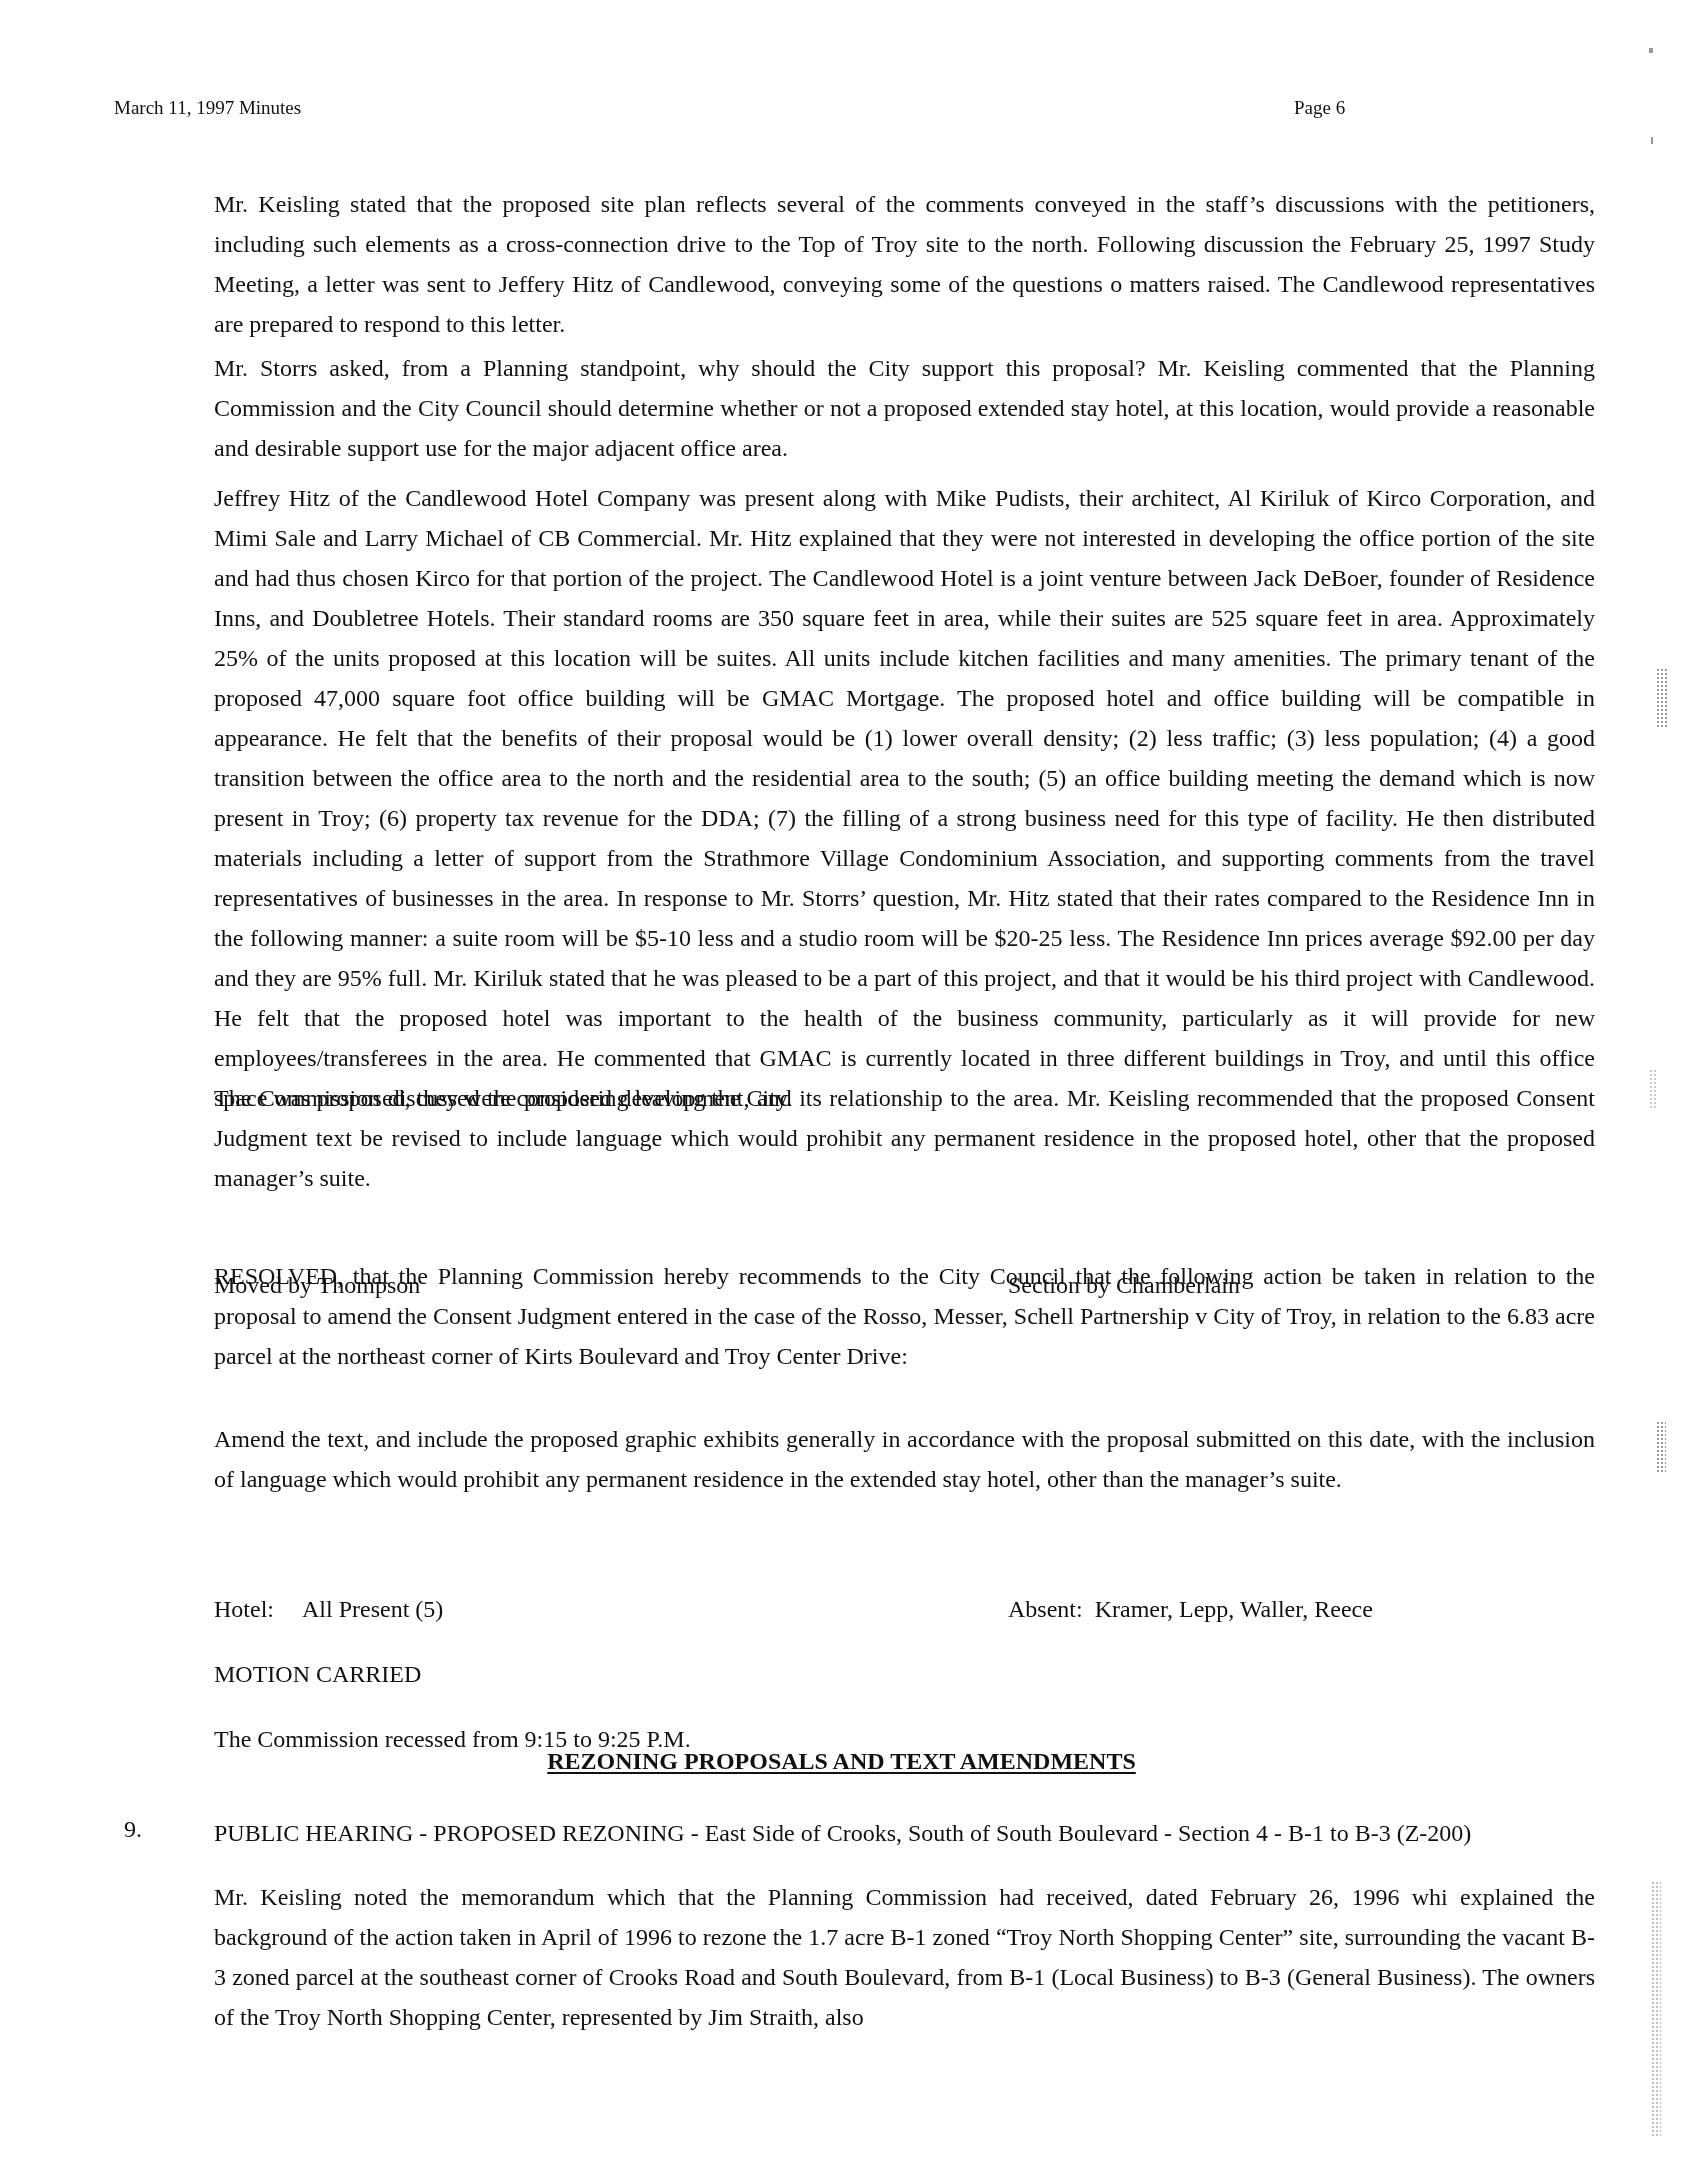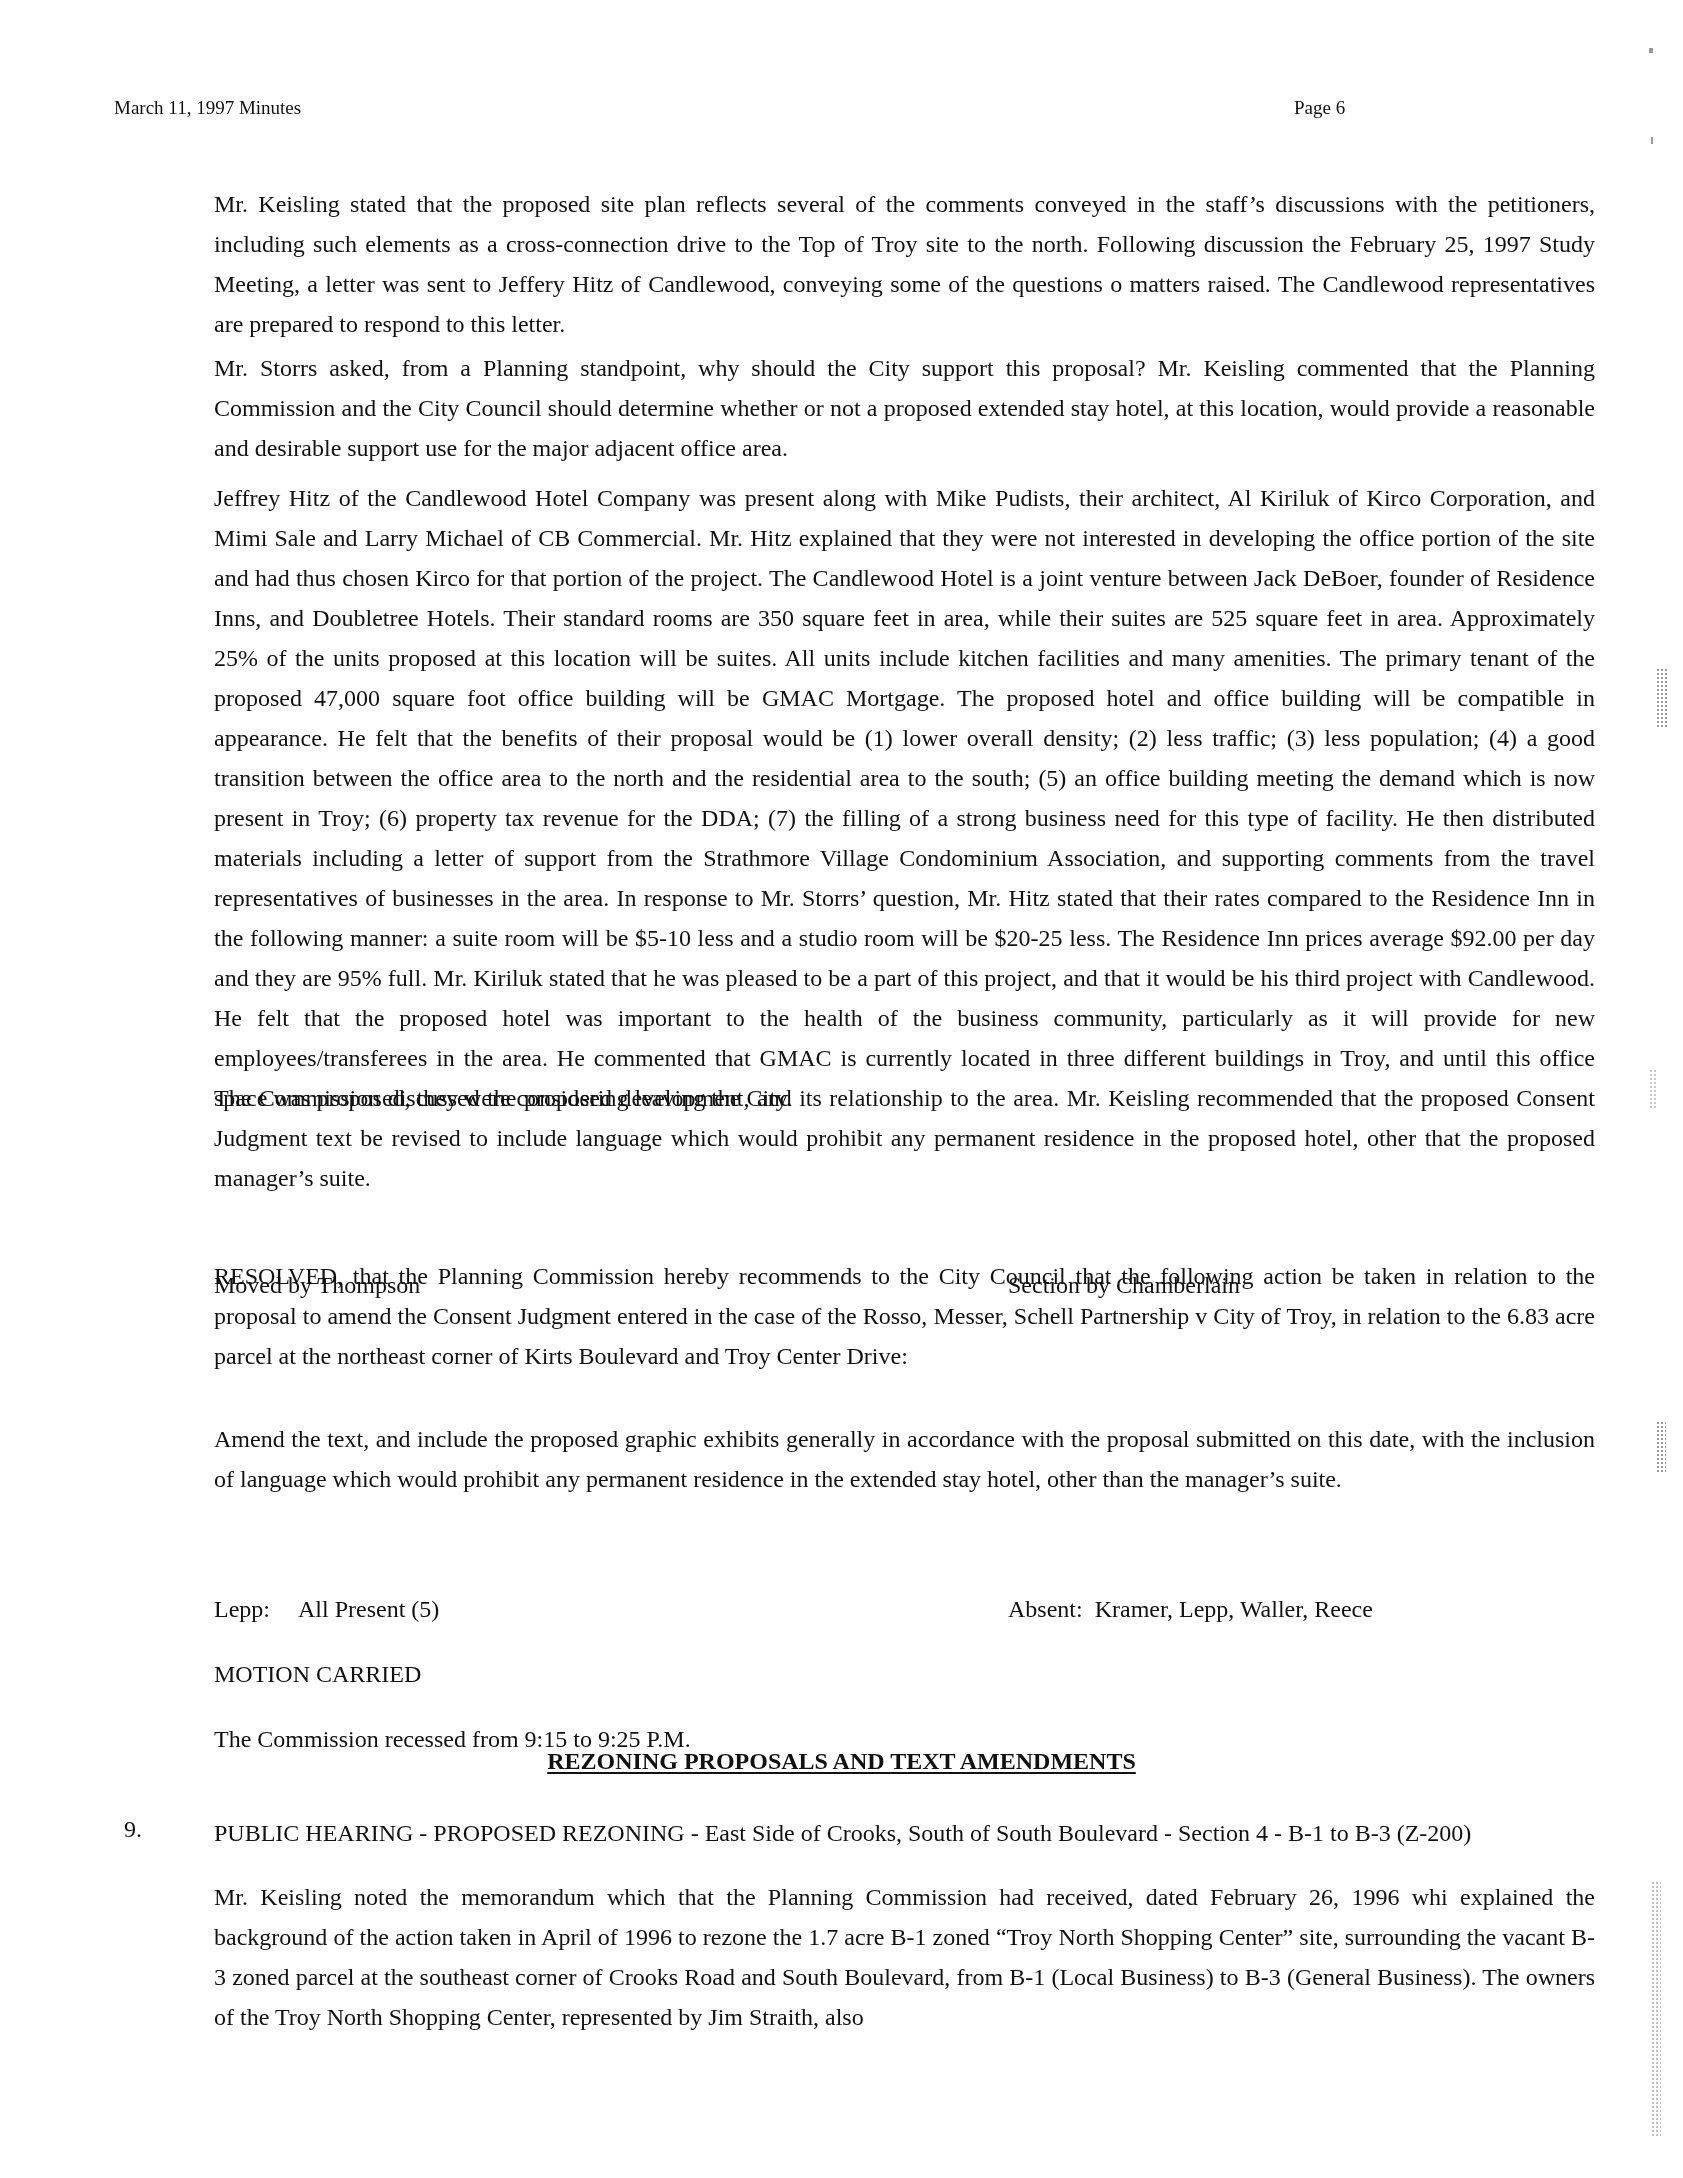--- a/index.html
+++ b/index.html
@@ -36,21 +36,21 @@
 
 <div class="row" style="top:1225px;">
   <span>Moved by Thompson</span>
   <span class="col2">Section by Chamberlain</span>
 </div>
 
 <p class="blk" style="top:1256px;margin:0;">RESOLVED, that the Planning Commission hereby recommends to the City Council that the following action be taken in relation to the proposal to amend the Consent Judgment entered in the case of the Rosso, Messer, Schell Partnership v City of Troy, in relation to the 6.83 acre parcel at the northeast corner of Kirts Boulevard and Troy Center Drive:</p>
 <p class="blk" style="top:1419px;margin:0;">Amend the text, and include the proposed graphic exhibits generally in accordance with the proposal submitted on this date, with the inclusion of language which would prohibit any permanent residence in the extended stay hotel, other than the manager’s suite.</p>
 
 <div class="row" style="top:1549px;">
-  <span>Lepp:</span><span class="gap"></span><span>All Present (5)</span>
+  <span>Hotel:</span><span class="gap"></span><span>All Present (5)</span>
   <span class="col2">
     <span>Absent:</span>&nbsp;
     <span>Kramer, Lepp, Waller, Reece</span>
   </span>
 </div>
 
 <div class="row" style="top:1614px;">MOTION CARRIED</div>
 
 <div class="row" style="top:1679px;">The Commission recessed from 9:15 to 9:25 P.M.</div>
 

